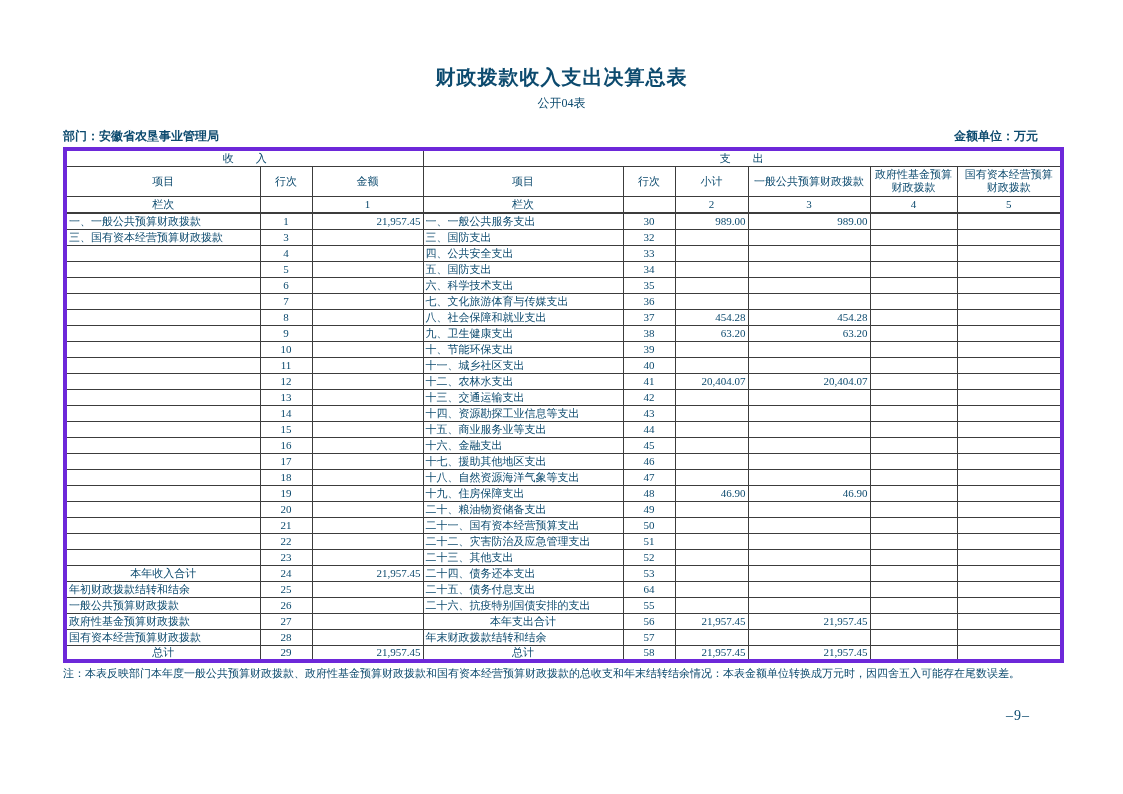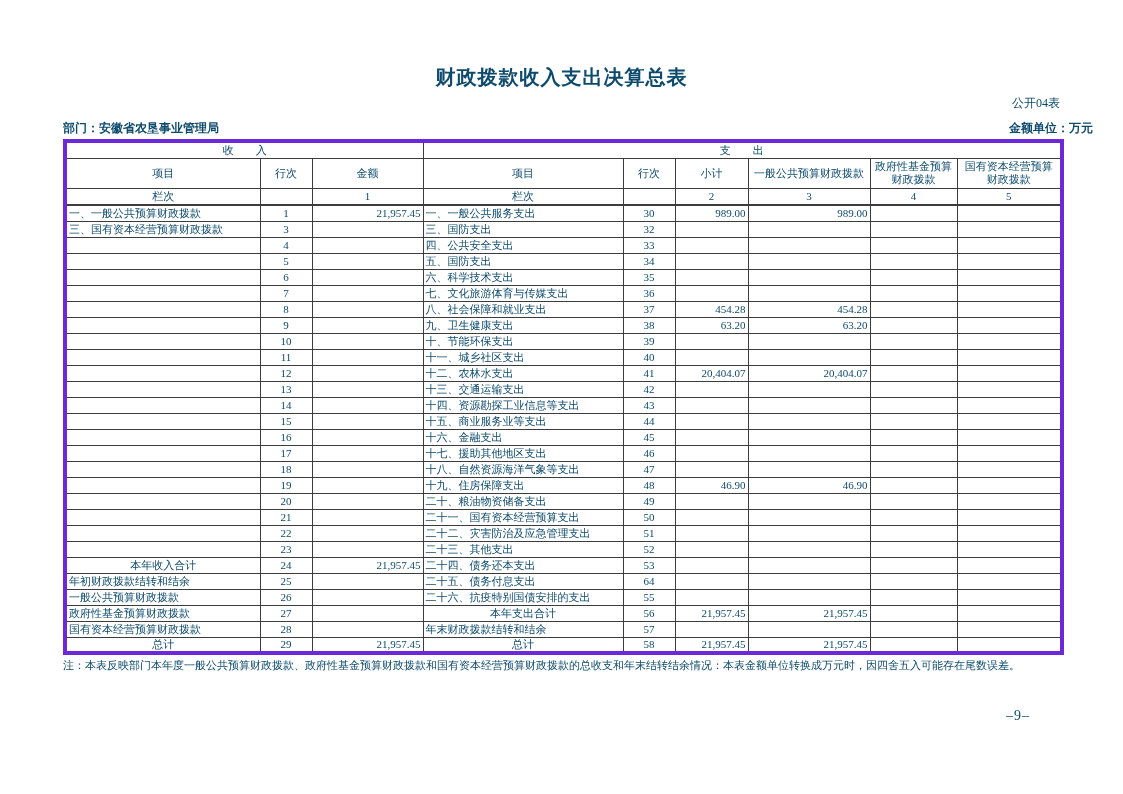--- a/index.html
+++ b/index.html
@@ -7,25 +7,25 @@
   .sheet {
     width:1123px; height:794px; background:#ffffff; position:relative;
     font-family:"Liberation Serif","DejaVu Serif",serif; color:#0c4a6e;
     overflow:hidden;
   }
   .title {
     padding-top:64px; text-align:center;
     font-size:20px; font-weight:bold; letter-spacing:1px;
   }
   .form-no {
-    margin:4px 63px 8px 63px; text-align:right;
+    margin:4px 63px 16px 63px; text-align:center;
     font-size:12px;
   }
   .meta-line {
-    margin:1px 30px 2px 63px; display:flex; justify-content:space-between;
+    margin:1px 85px 2px 63px; display:flex; justify-content:space-between;
     font-size:12px; font-weight:bold;
   }
   table.tbl {
     margin:0 63px; width:997px; border-collapse:collapse; table-layout:fixed;
     border:4px solid #6d28d9;
   }
   .tbl th, .tbl td {
     border:1px solid #3c3c3c; font-size:11px; font-weight:normal;
     padding:0 2px; line-height:1.15; overflow:hidden;
   }

